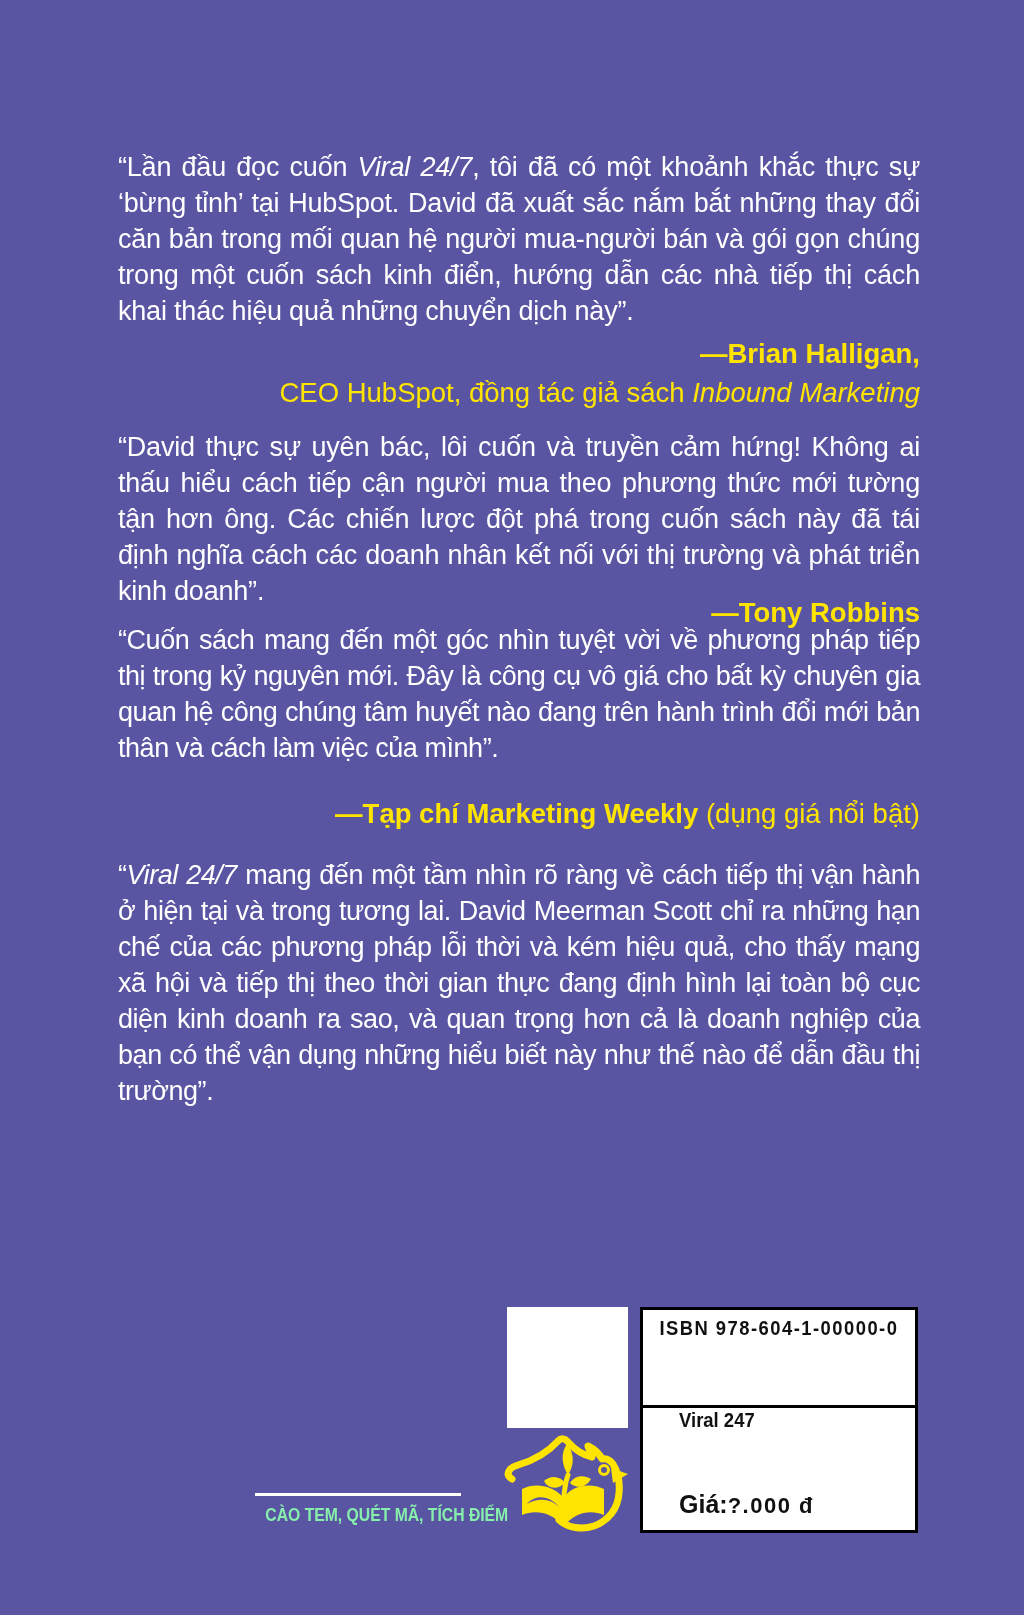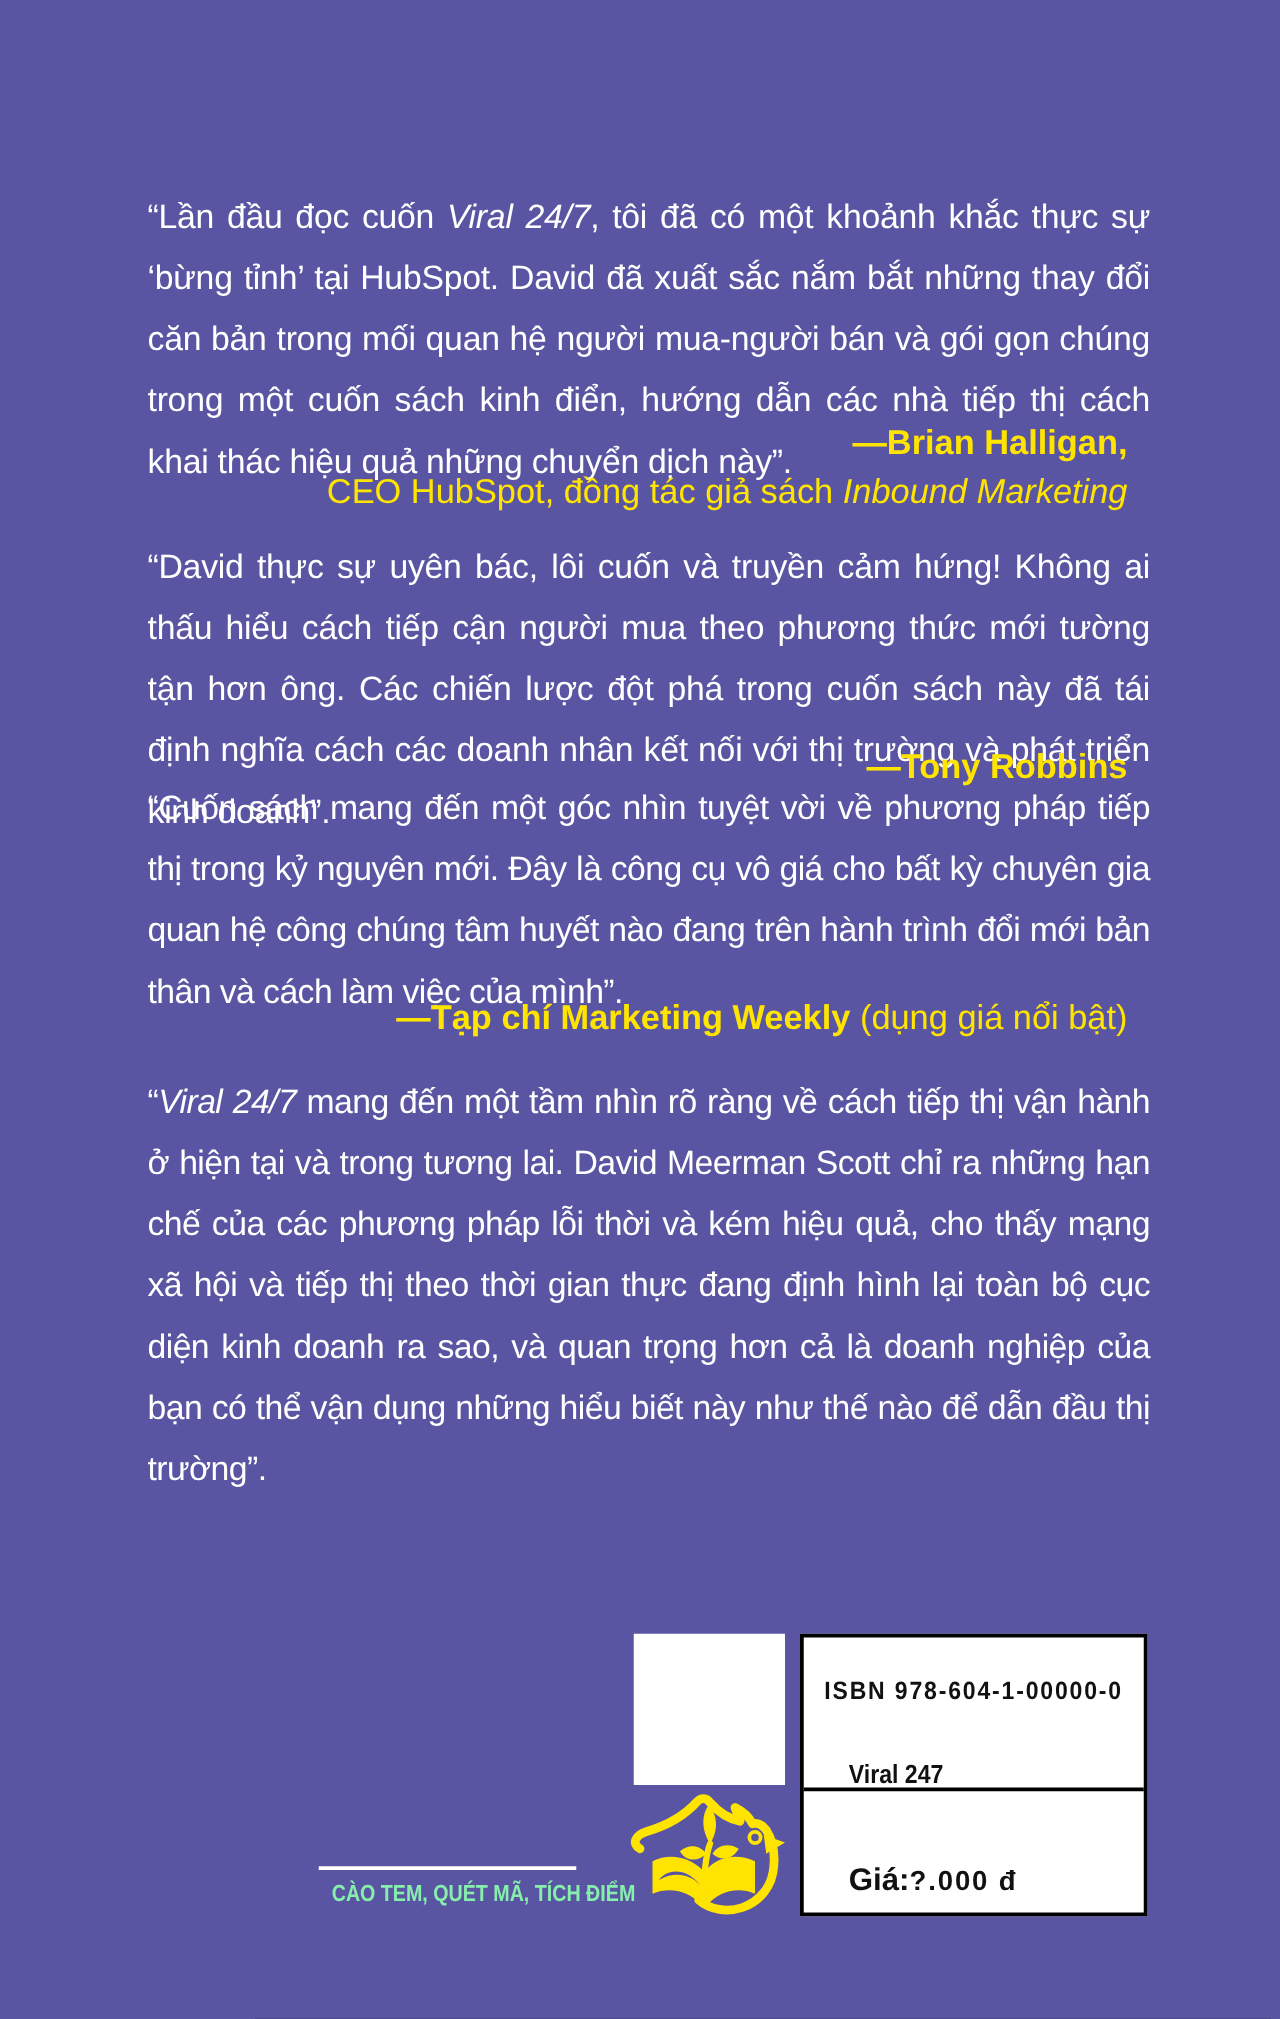--- a/index.html
+++ b/index.html
@@ -8,27 +8,27 @@
     width:1024px;height:1615px;
     margin:0 auto;
     background:#5a55a2;
     font-family:"Liberation Sans", sans-serif;
     overflow:hidden;
   }
   
   .quote{
     position:absolute;left:118px;width:802px;margin:0;
     color:#ffffff;
-    font-size:27px;line-height:49px;
+    font-size:27px;line-height:36px;
     letter-spacing:-0.2px;
     text-align:justify;
   }
   .quote .it{font-style:italic;}
   .attr{
-    position:absolute;left:100px;width:802px;
+    position:absolute;left:118px;width:802px;
     color:#ffe400;
     font-size:27.5px;line-height:39px;
     text-align:right;
   }
   .attr .bold{font-weight:bold;}
   .attr .it{font-style:italic;}
   #q3,#q4{letter-spacing:-0.45px;}
   
   .blank-sticker{
     position:absolute;left:507px;top:1307px;width:121px;height:121px;
@@ -36,21 +36,20 @@
   }
   .isbn-box{
     position:absolute;left:640px;top:1307px;width:278px;height:226px;
     background:#ffffff;border:3px solid #000;box-sizing:border-box;
     color:#111;
   }
   .isbn-top{
     height:98px;border-bottom:3px solid #000;box-sizing:border-box;
     display:flex;justify-content:center;align-items:flex-start;
     padding-top:7px;
-    margin-top:25px;
   }
   .isbn-text{
     font-weight:bold;font-size:20px;letter-spacing:1.6px;
     white-space:nowrap;transform:scaleX(0.92);
   }
   .book-code{
     position:absolute;left:36px;top:98px;
     font-weight:bold;font-size:21px;
     transform:scaleX(0.88);transform-origin:left center;
     white-space:nowrap;

